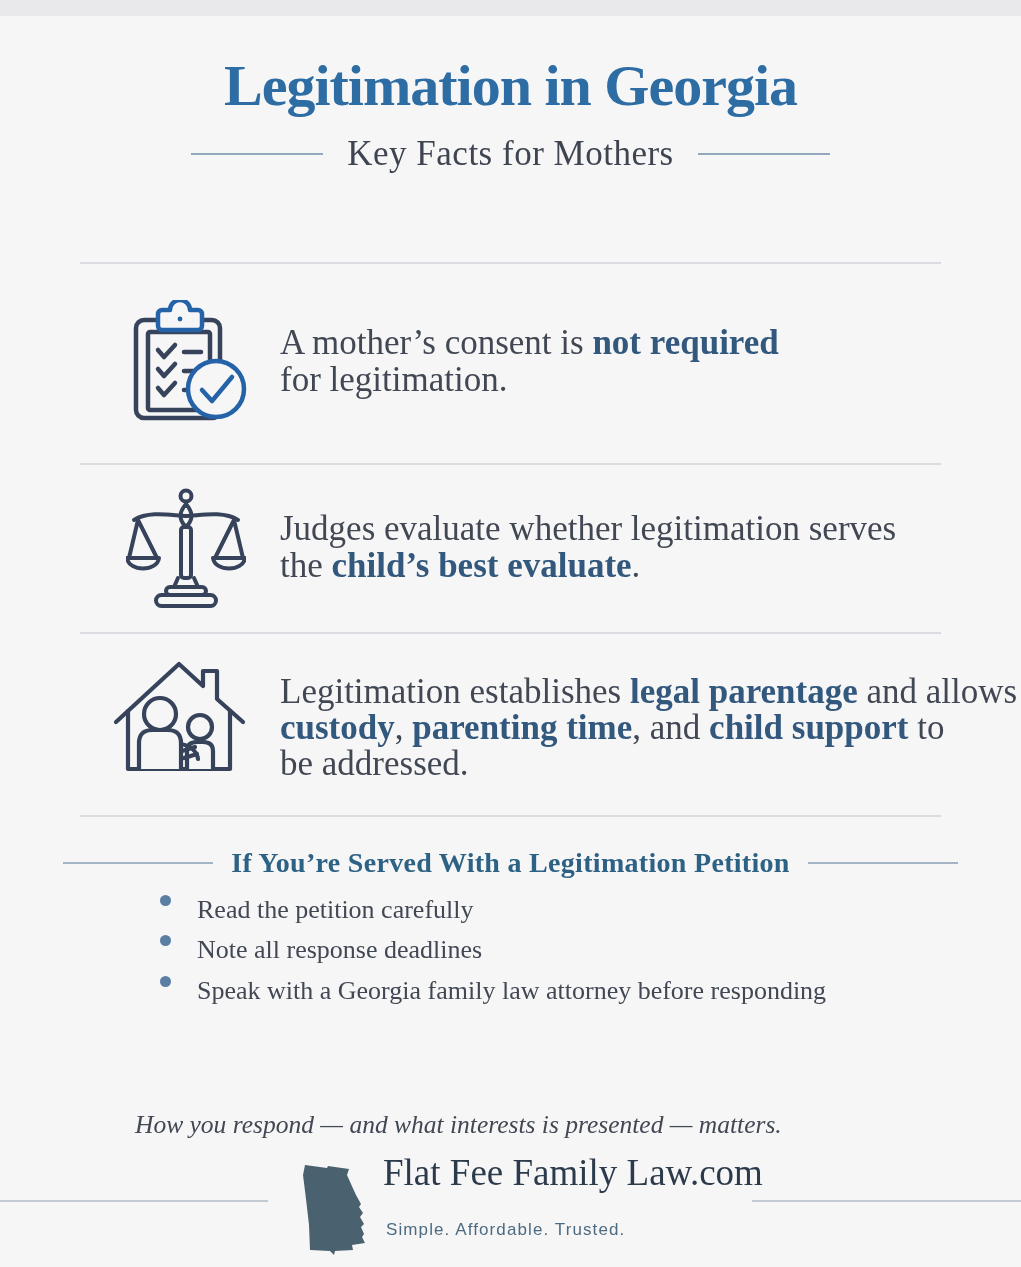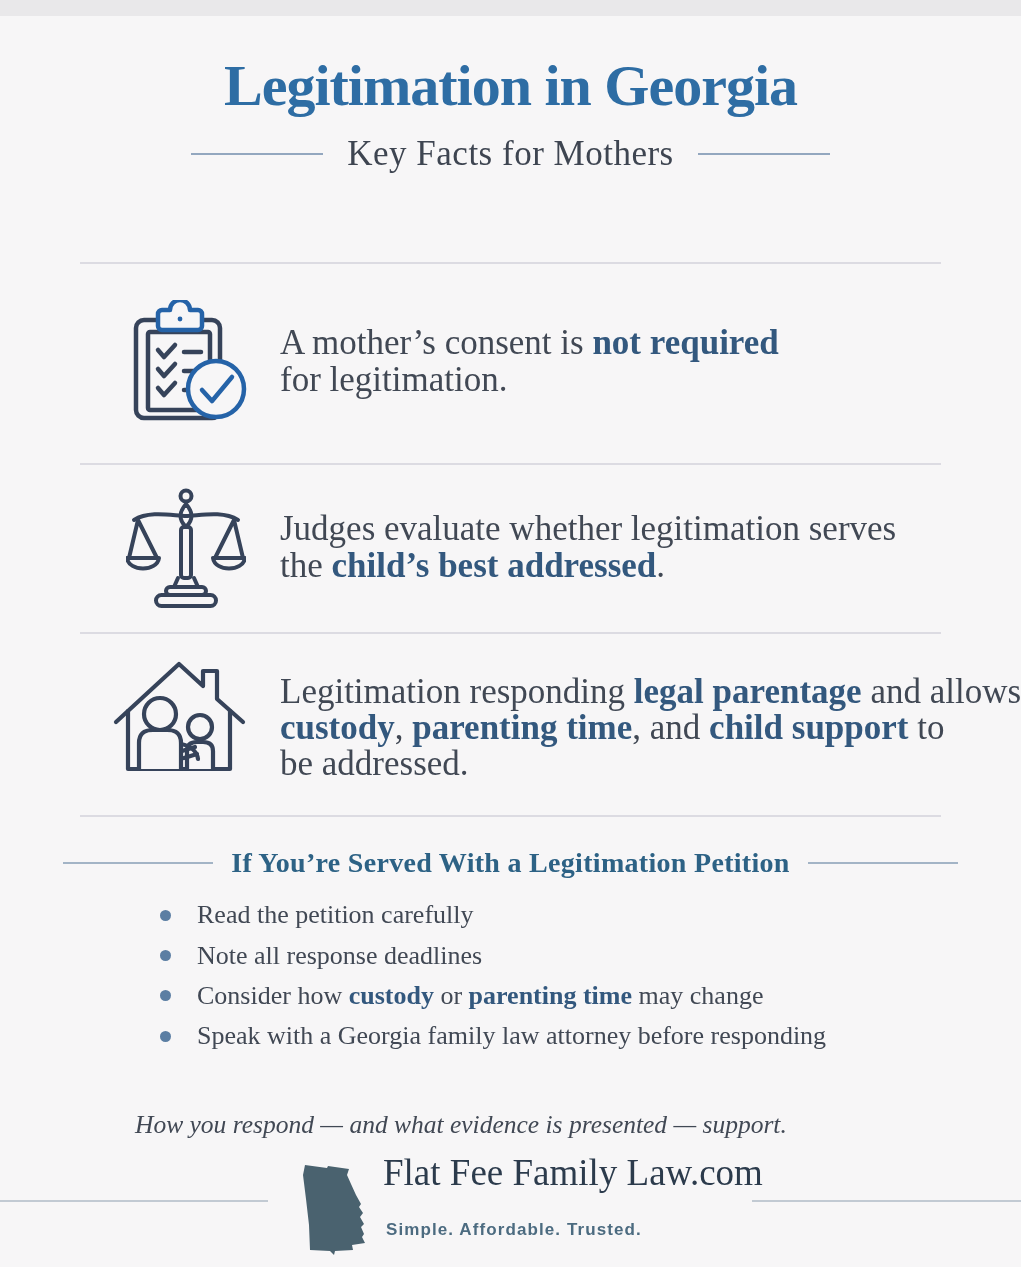--- a/index.html
+++ b/index.html
@@ -54,39 +54,39 @@
   }
   .sec-row h3{
     margin:0;font-size:28px;font-weight:700;letter-spacing:.3px;
     color:var(--heading-blue);
   }
   .sec-rule{width:150px;background:var(--section-rule);}
   .checklist{
     position:absolute;left:160px;top:879px;margin:0;padding:0;list-style:none;
   }
   .checklist li{
-    height:40.4px;display:flex;align-items:center;gap:26px;
+    height:40.4px;display:flex;align-items:flex-start;gap:26px;
   }
   .dot{width:11px;height:11px;border-radius:50%;background:var(--bullet-dot);flex:0 0 auto;}
   .btext{font-size:26px;color:var(--body-text);white-space:nowrap;}
   .closing{
     position:absolute;left:135px;top:1094px;
     font-size:25.5px;font-style:italic;color:var(--body-text);
     white-space:nowrap;
   }
   
   .state-icon{position:absolute;left:297px;top:1147px;width:74px;height:94px;}
   .brand{
     position:absolute;left:383px;top:1135px;
     font-size:37px;font-weight:400;color:var(--logo-text);white-space:nowrap;
   }
   .tagline{
     position:absolute;left:386px;top:1204px;
     font-family:"Liberation Sans", sans-serif;
-    font-size:17px;font-weight:700;letter-spacing:1.1px;
+    font-size:17px;font-weight:400;letter-spacing:1.1px;
     color:var(--tagline);white-space:nowrap;
   }
   .foot-rule{position:absolute;top:1184px;height:2px;background:var(--footer-rule);}
   .fr-left{left:0;width:268px;}
   .fr-right{left:752px;width:269px;}
 </style>
 </head>
 <body>
 
 <div class="page">
@@ -137,41 +137,41 @@
         <path d="M87,72 L119,72 C117,86 89,86 87,72 Z"></path>
         <rect x="55" y="41" width="10" height="51" rx="3"></rect>
         <path d="M52,92 L48,101 L72,101 L68,92"></path>
         <rect x="40" y="101" width="40" height="8" rx="4"></rect>
         <rect x="30" y="109" width="60" height="11" rx="5.5"></rect>
       </g>
     </svg>
   </div>
   <div class="fact-text ft2">
       <div class="tline"><span>Judges evaluate whether legitimation serves</span></div>
-      <div class="tline"><span>the </span><span class="kw">child’s best addressed</span><span>.</span></div>
+      <div class="tline"><span>the </span><span class="kw">child’s best evaluate</span><span>.</span></div>
     </div>
 
   <div class="divider d3"></div>
 
   <div class="icon-wrap ic3">
     <svg viewBox="0 0 150 120" width="150" height="120">
       <g stroke-linecap="round" stroke-linejoin="round" stroke-width="4.2">
         <path class="ic-dark" d="M13,66 L76,8 L100,30 L100,15 L114,15 L114,43 L140,66"></path>
         <path class="ic-dark" d="M25,55 L25,113 L127,113 L127,55"></path>
         <path class="ic-dark bgfill" d="M36,113 L36,87 C36,74 46,74 50,74 L64,74 C68,74 78,74 78,87 L78,113"></path>
         <circle class="ic-dark bgfill" cx="57" cy="58" r="16"></circle>
         <path class="ic-dark bgfill" d="M84,113 L84,95 C84,86 92,86 94,86 L100,86 C102,86 110,86 110,95 L110,113"></path>
         <circle class="ic-dark bgfill" cx="97" cy="71" r="12"></circle>
         <path class="ic-dark" d="M78,88 C88,90 94,96 95,103"></path>
         <path class="ic-dark" d="M79,95 L92,91 M81,102 L94,98"></path>
       </g>
     </svg>
   </div>
   <div class="fact-text ft3">
-      <div class="tline"><span>Legitimation responding </span><span class="kw">legal parentage</span><span> and allows</span></div>
+      <div class="tline"><span>Legitimation establishes </span><span class="kw">legal parentage</span><span> and allows</span></div>
       <div class="tline"><span class="kw">custody</span><span>, </span><span class="kw">parenting time</span><span>, and </span><span class="kw">child support</span><span> to</span></div>
       <div class="tline"><span>be addressed.</span></div>
     </div>
 
   <div class="divider d4"></div>
 
   <div class="sec-row">
     <span class="rule sec-rule"></span>
     <h3>If You’re Served With a Legitimation Petition</h3>
     <span class="rule sec-rule"></span>
@@ -181,29 +181,25 @@
       <li>
         <span class="dot"></span>
         <span class="btext"><span>Read the petition carefully</span></span>
       </li>
       <li>
         <span class="dot"></span>
         <span class="btext"><span>Note all response deadlines</span></span>
       </li>
       <li>
         <span class="dot"></span>
-        <span class="btext"><span>Consider how </span><span class="kw">custody</span><span> or </span><span class="kw">parenting time</span><span> may change</span></span>
-      </li>
-      <li>
-        <span class="dot"></span>
         <span class="btext"><span>Speak with a Georgia family law attorney before responding</span></span>
       </li>
     </ul>
 
-  <div class="closing">How you respond — and what evidence is presented — support.</div>
+  <div class="closing">How you respond — and what interests is presented — matters.</div>
 
   <div class="state-icon">
     <svg viewBox="0 0 74 94" width="74" height="94">
       <path fill="var(--logo-slate)" d="M8,2 L30,5 L31,3 L52,6 L50,12 L54,21 L59,32 L64,41 L62,44 L66,50 L63,54 L67,61 L64,64 L67,71 L65,74 L68,80 L55,82 L56,87 L38,88 L37,92 L33,88 L13,87 L12,62 L9,36 L6,12 Z"></path>
     </svg>
   </div>
   <div class="brand">Flat Fee Family Law.com</div>
   <div class="tagline">Simple. Affordable. Trusted.</div>
   <span class="foot-rule fr-left"></span>
   <span class="foot-rule fr-right"></span>

